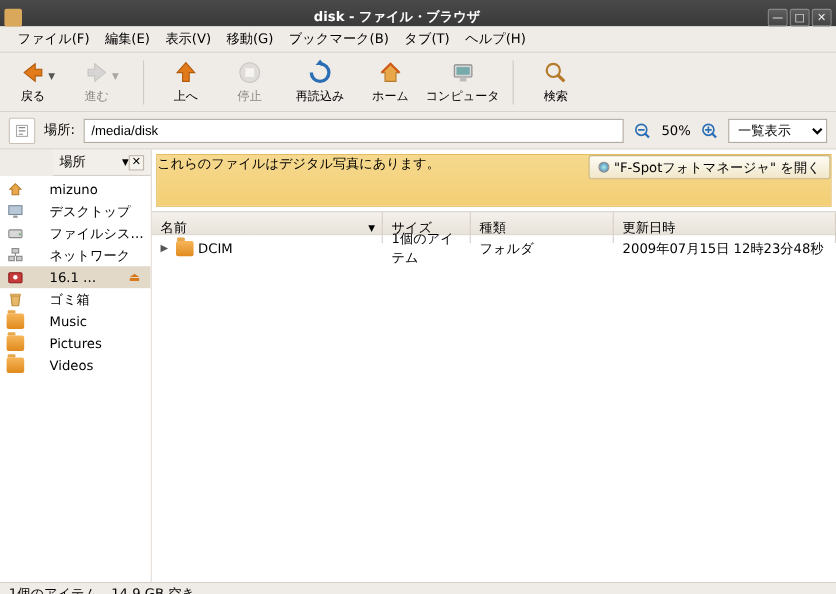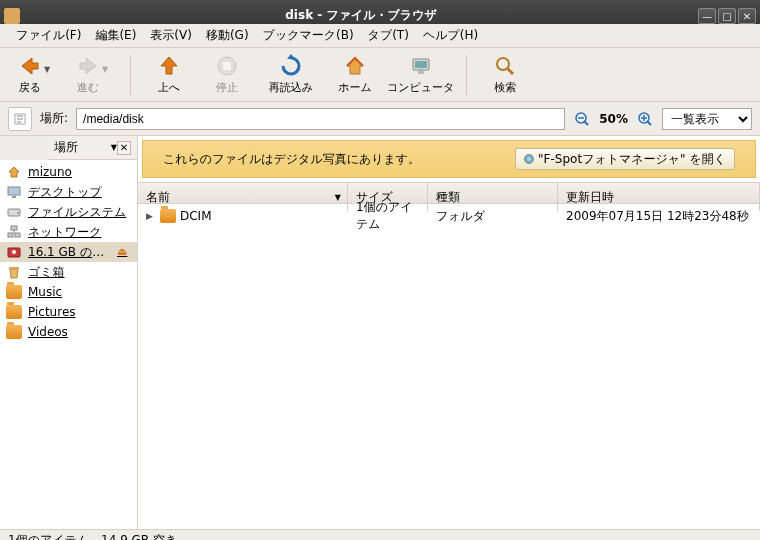--- a/index.html
+++ b/index.html
@@ -16,36 +16,36 @@
 .tbtn .tico { width: 24px; height: 24px; margin-bottom: 2px; display: flex; align-items: center; justify-content: center; }
 .tbtn.split { flex-direction: row; gap: 0; }
 .tbtn.split .col { display: flex; flex-direction: column; align-items: center; }
 .tbtn.split .drop { font-size: 8px; margin-left: 2px; margin-top: -10px; color: #555; }
 .sep { width: 1px; height: 40px; background: #d0c9c1; margin: 0 6px; }
 .locbar { background: #efebe7; border-bottom: 1px solid #d6cfc7; height: 34px; display: flex; align-items: center; padding: 0 8px; gap: 8px; }
 .locbar .editbtn { width: 24px; height: 24px; border: 1px solid #c9c1b8; background: #fff; border-radius: 2px; display:flex; align-items:center; justify-content:center; }
 .locbar .lab { font-size: 12px; }
 .locbar input { flex: 1; height: 22px; border: 1px solid #b0a99f; padding: 0 6px; font-size: 12px; background: #fff; }
 .locbar .zoombtn { width: 18px; height: 18px; display:flex; align-items:center; justify-content:center; }
-.locbar .zoomtxt { font-size: 12px; font-weight: bold; }
+.locbar .zoomtxt { font-size: 12px; }
 .locbar select { height: 22px; border: 1px solid #b0a99f; background: #fff; font-size: 12px; padding: 0 4px; min-width: 90px; }
 .main { display: flex; height: 393px; }
 .sidebar { width: 138px; background: #efebe7; border-right: 1px solid #d6cfc7; display: flex; flex-direction: column; }
 .sidebar .shead { height: 24px; background: #f2eee9; border-bottom: 1px solid #d6cfc7; display:flex; align-items:center; padding:0 6px; gap:0;margin-left:48px; }
 .sidebar .shead .lab { flex: 1; font-size: 12px; }
 .sidebar .shead .drop { font-size: 8px; }
 .sidebar .shead .close { width:14px; height:14px; border:1px solid #c0b8ae; font-size:10px; display:flex; align-items:center; justify-content:center; background:#f6f2ec; }
 .sidebar .items { flex: 1; background: #fff; overflow: hidden; padding-top: 2px; }
-.sitem { display:flex; align-items:center; height: 20px; padding: 0 6px; gap: 6px; font-size: 12px; cursor: default; text-decoration: underline; }
+.sitem { display:flex; align-items:center; height: 20px; padding: 0 6px; gap: 23px; font-size: 12px; cursor: default; }
 .sitem.selected { background: #e2d9c9; }
 .sitem .sico { width: 16px; height: 16px; display:flex; align-items:center; justify-content:center; }
 .sitem .txt { flex: 1; white-space: nowrap; overflow: hidden; text-overflow: ellipsis; }
 .sitem .eject { width: 14px; height: 14px; color: #d87a1a; font-size: 11px; }
 .content { flex: 1; display: flex; flex-direction: column; background: #fff; }
-.infobar { height: 38px; background: linear-gradient(#f6d98f,#f3cf74); border: 1px solid #e5bb5f; margin: 4px; display:flex; align-items:center; padding: 0 20px; font-size: 12px; }
+.infobar { height: 48px; background: linear-gradient(#f6d98f,#f3cf74); border: 1px solid #e5bb5f; margin: 4px; display:flex; align-items:flex-start; padding: 0 0; font-size: 12px; }
 .infobar .msg { flex: 1; }
 .infobar .fbtn { height: 22px; border: 1px solid #c9b98b; background: linear-gradient(#fefcf5,#f0e6c9); border-radius: 3px; padding: 0 8px; display:flex; align-items:center; gap:4px; }
 .infobar .fbtn .dot { width:10px; height:10px; border-radius:50%; border:1px solid #888; background: radial-gradient(#aee, #47a); }
 .cols { display:flex; height: 22px; border-top: 1px solid #d6cfc7; border-bottom: 1px solid #d6cfc7; background: linear-gradient(#f4f0eb,#e8e2da); font-size: 12px; }
 .cols .col { display:flex; align-items:center; padding: 14px 8px; border-right: 1px solid #d6cfc7; position: relative; text-align: right; }
 .cols .col.name { width: 210px; }
 .cols .col.size { width: 80px; }
 .cols .col.type { width: 130px; }
 .cols .col.date { flex: 1; }
 .cols .col.name .sort { position:absolute; right:6px; font-size:8px; }

